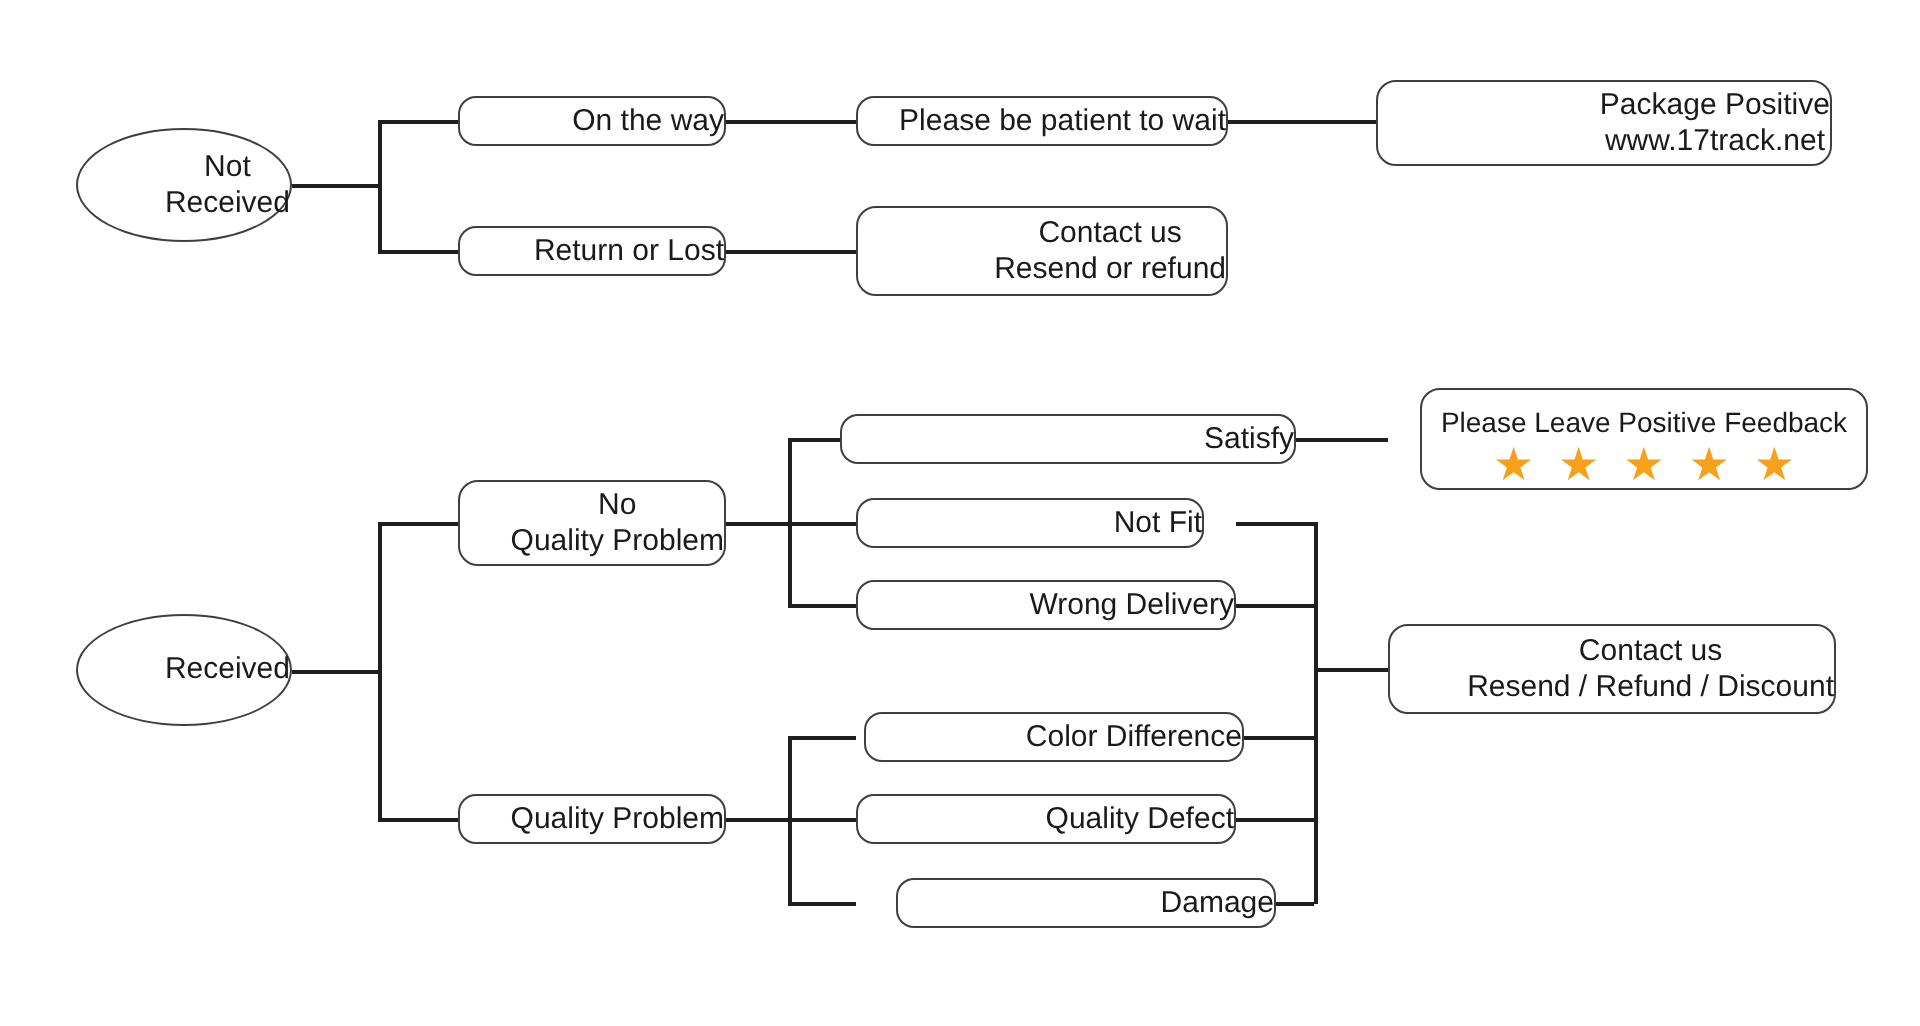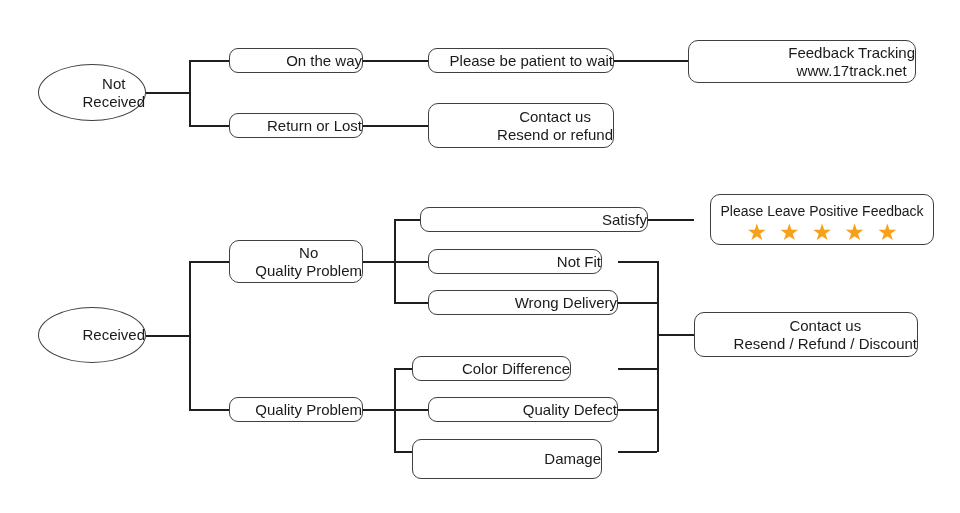--- a/index.html
+++ b/index.html
@@ -93,21 +93,21 @@
 
   <div class="node rect" style="left:229px;top:113px;width:134px;height:25px">
     <span>Return or Lost</span>
   </div>
 
   <div class="node rect" style="left:428px;top:48px;width:186px;height:25px">
     <span>Please be patient to wait</span>
   </div>
 
   <div class="node bigrect" style="left:688px;top:40px;width:228px;height:43px">
-    <span>Feedback Tracking
+    <span>Package Positive
 www.17track.net</span>
   </div>
 
   <div class="node bigrect" style="left:428px;top:103px;width:186px;height:45px">
     <span>Contact us
 Resend or refund</span>
   </div>
 
   <div class="node ellipse" style="left:38px;top:307px;width:108px;height:56px">
     <span>Received</span>
@@ -127,29 +127,29 @@
   </div>
 
   <div class="node rect" style="left:428px;top:249px;width:174px;height:25px">
     <span>Not Fit</span>
   </div>
 
   <div class="node rect" style="left:428px;top:290px;width:190px;height:25px">
     <span>Wrong Delivery</span>
   </div>
 
-  <div class="node rect" style="left:412px;top:356px;width:159px;height:25px">
+  <div class="node rect" style="left:432px;top:356px;width:190px;height:25px">
     <span>Color Difference</span>
   </div>
 
   <div class="node rect" style="left:428px;top:397px;width:190px;height:25px">
     <span>Quality Defect</span>
   </div>
 
-  <div class="node rect" style="left:412px;top:439px;width:190px;height:40px">
+  <div class="node rect" style="left:448px;top:439px;width:190px;height:25px">
     <span>Damage</span>
   </div>
 
   <div class="node bigrect feedback" style="left:694px;top:194px;width:224px;height:51px">
     <span class="fb-title">Please Leave Positive Feedback</span>
     <span class="stars">★★★★★</span>
   </div>
 
   <div class="node bigrect" style="left:694px;top:312px;width:224px;height:45px">
     <span>Contact us

